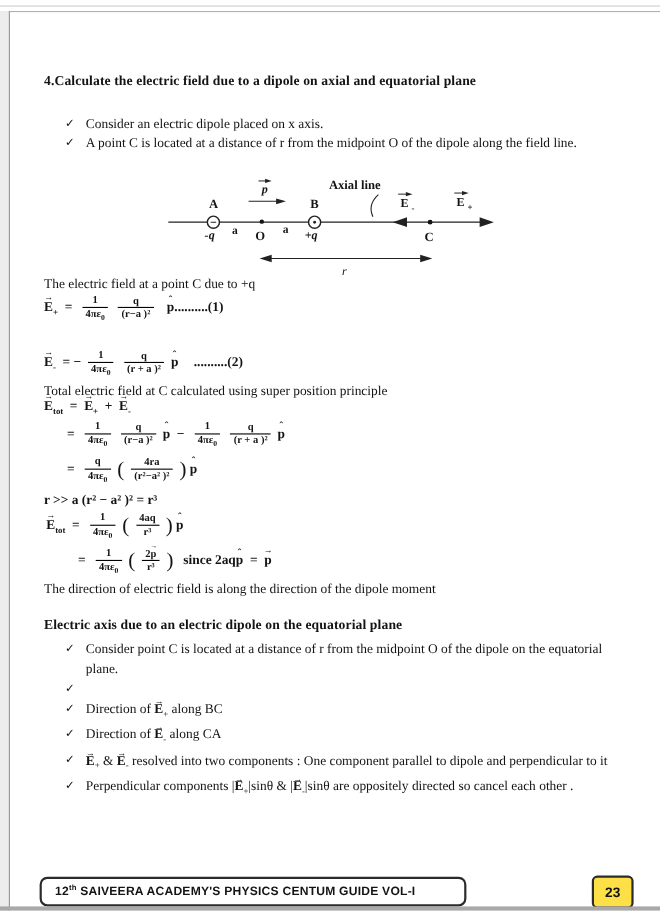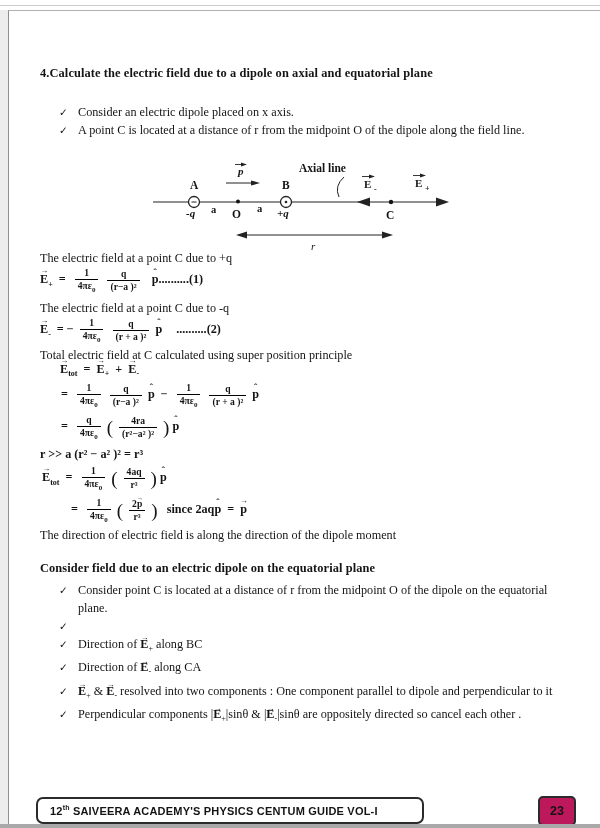--- a/index.html
+++ b/index.html
@@ -43,21 +43,21 @@
   
   .diagram { position:absolute; left:147px; top:158px; }
   .diagram text { font-family:"Liberation Serif", serif; fill:#141414; }
 
   
   .footer-box { position:absolute; left:36px; top:797px; width:388px; height:27px; background:#fff;
                 border:2px solid #2b2b2b; border-radius:7px; display:flex; align-items:center;
                 font-family:"Liberation Sans", sans-serif; font-weight:bold; font-size:11px;
                 padding-left:12px; letter-spacing:0.2px; z-index:8; }
   .footer-box sup { font-size:7px; }
-  .pagenum-box { position:absolute; left:538px; top:796px; width:38px; height:30px; background:#be185d;
+  .pagenum-box { position:absolute; left:538px; top:796px; width:38px; height:30px; background:#fde047;
                  border:2px solid #2b2b2b; border-radius:5px; display:flex; align-items:center; justify-content:center;
                  font-family:"Liberation Sans", sans-serif; font-weight:bold; font-size:12.5px; z-index:8; }
 </style>
 </head>
 <body>
 
 <div class="screen">
   <div class="prev-page-line"></div>
   <div class="left-gutter"></div>
   <div class="page-box"></div>
@@ -133,39 +133,38 @@
         <span class="num">1</span>
         <span class="den"><span>4πε</span><sub class="ss">0</sub></span>
       </span>
     <span class="frac">
         <span class="num">q</span>
         <span class="den">(r−a )²</span>
       </span>
     <span class="hat gap-l">p</span><span>..........(1)</span>
   </div>
 
-  <div class="abs para" style="left:40px; top:301px;">The electric field at a point C due to -q</div>
 
   <div class="eqrow" style="left:40px; top:317px;">
     <span class="vec">E</span><sub class="ms">-</sub>
     <span class="rel">=</span><span>−</span>
     <span class="frac">
         <span class="num">1</span>
         <span class="den"><span>4πε</span><sub class="ss">0</sub></span>
       </span>
     <span class="frac">
         <span class="num">q</span>
         <span class="den">(r + a )²</span>
       </span>
     <span class="hat">p</span><span class="gap-l" style="margin-left:14px;">..........(2)</span>
   </div>
 
   <div class="abs para" style="left:40px; top:348px;">Total electric field  at C calculated using super position principle</div>
 
-  <div class="eqrow" style="left:40px; top:362px;margin-left:20px;">
+  <div class="eqrow" style="left:40px; top:362px;">
     <span class="vec">E</span><sub class="ms">tot</sub>
     <span class="rel">=</span>
     <span class="vec">E</span><sub class="ms">+</sub>
     <span class="rel">+</span>
     <span class="vec">E</span><sub class="ms">-</sub>
   </div>
 
   <div class="eqrow" style="left:58px; top:382px;">
     <span class="rel">=</span>
     <span class="frac">
@@ -234,21 +233,21 @@
         <span class="den">r³</span>
       </span>
     <span class="bp">)</span>
     <span class="gap-l">since  2aq</span><span class="hat">p</span>
     <span class="rel">=</span>
     <span class="vec">p</span>
   </div>
 
   <div class="abs para" style="left:40px; top:528px;">The direction of electric field is along the direction of the dipole moment</div>
 
-  <div class="abs h2" style="left:40px; top:561px; width:540px;">Consider field due to an electric dipole on the equatorial plane</div>
+  <div class="abs h2" style="left:40px; top:561px; width:540px;">Electric axis due to an electric dipole on the equatorial plane</div>
 
   <div class="bullets" style="left:59px; top:581px; width:513px;">
     <div class="bullet">
       <span class="bcheck">✓</span>
       <span class="btext">Consider point C is located at a distance of r from the midpoint O of the dipole on  the equatorial plane.</span>
     </div>
     <div class="bullet">
       <span class="bcheck">✓</span>
     </div>
     <div class="bullet">

